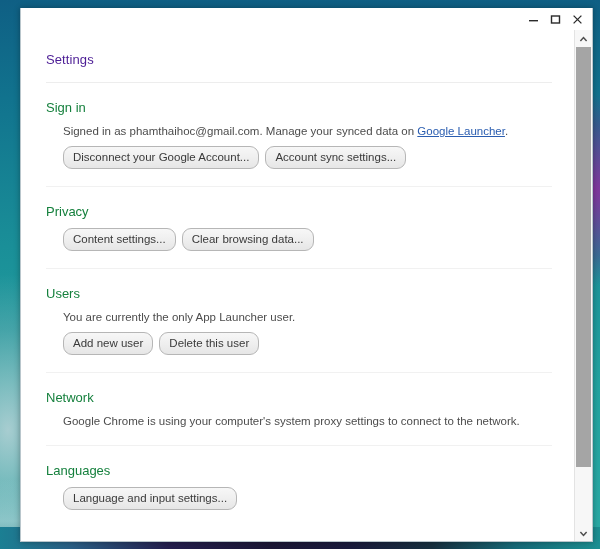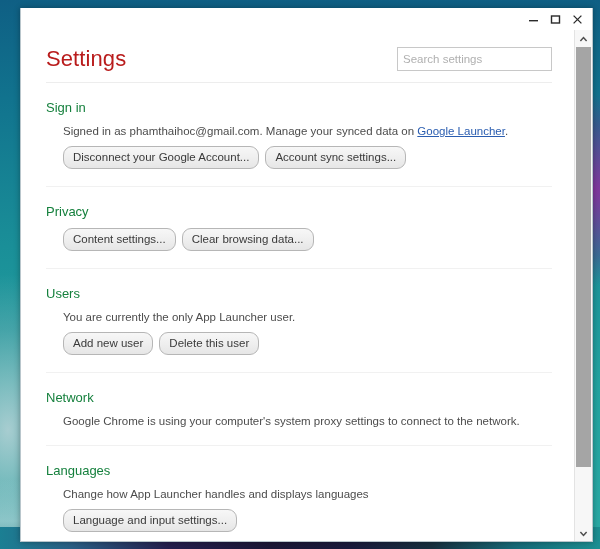--- a/index.html
+++ b/index.html
@@ -99,22 +99,22 @@
   
   .page-header {
     display: flex;
     align-items: center;
     justify-content: space-between;
     padding: 14px 22px 0 25px;
     height: 44px;
     box-sizing: border-box;
   }
   #page-title {
-    font-size: 22px;
-    color: #b91c1c;
+    font-size: 13px;
+    color: #4c1d95;
     font-weight: normal;
     letter-spacing: 0.1px;
     margin: 0;
   }
   #search-input {
     width: 143px;
     height: 18px;
     box-sizing: content-box;
     padding: 2px 5px;
     border: 1px solid #c8c8c8;
@@ -234,21 +234,20 @@
       </div>
     </div>
   </div>
 
   <div id="win-body">
 
     <div id="content">
 
       <div class="page-header">
         <h1 id="page-title">Settings</h1>
-        <input id="search-input" type="text" placeholder="Search settings" style="">
       </div>
       <div class="header-rule"></div>
 
       <div class="sections">
 
         <div class="section">
           <h2 class="section-title">Sign in</h2>
           <div class="section-body">
             <p class="desc"><span>Signed in as phamthaihoc@gmail.com. Manage your synced data on </span><a href="#">Google Launcher</a><span>.</span></p>
             <div class="btn-row">
@@ -282,21 +281,20 @@
         <div class="section">
           <h2 class="section-title">Network</h2>
           <div class="section-body">
             <p class="desc">Google Chrome is using your computer's system proxy settings to connect to the network.</p>
           </div>
         </div>
 
         <div class="section">
           <h2 class="section-title">Languages</h2>
           <div class="section-body">
-            <p class="desc">Change how App Launcher handles and displays languages</p>
             <div class="btn-row">
               <button class="btn">Language and input settings...</button>
             </div>
 
           </div>
         </div>
 
       </div>
     </div>
 

